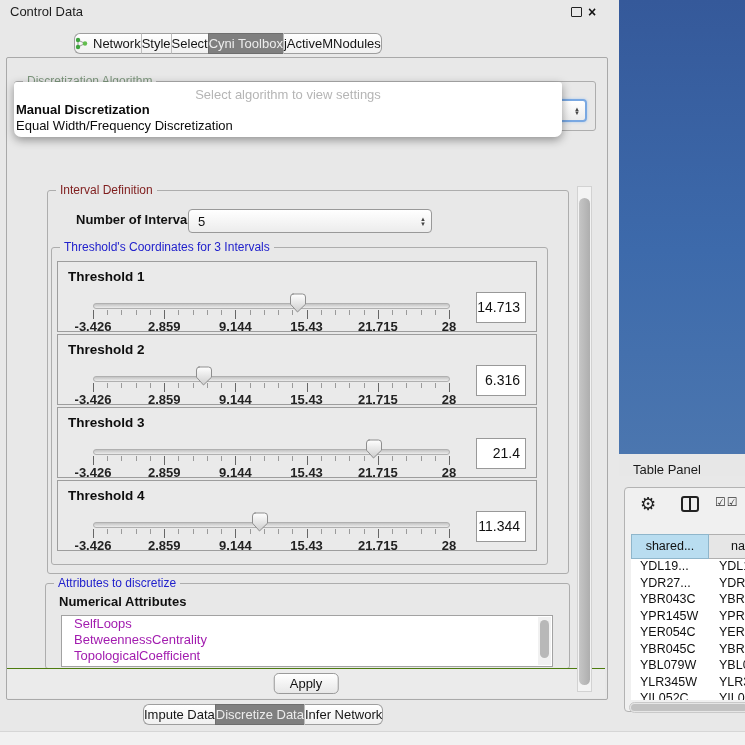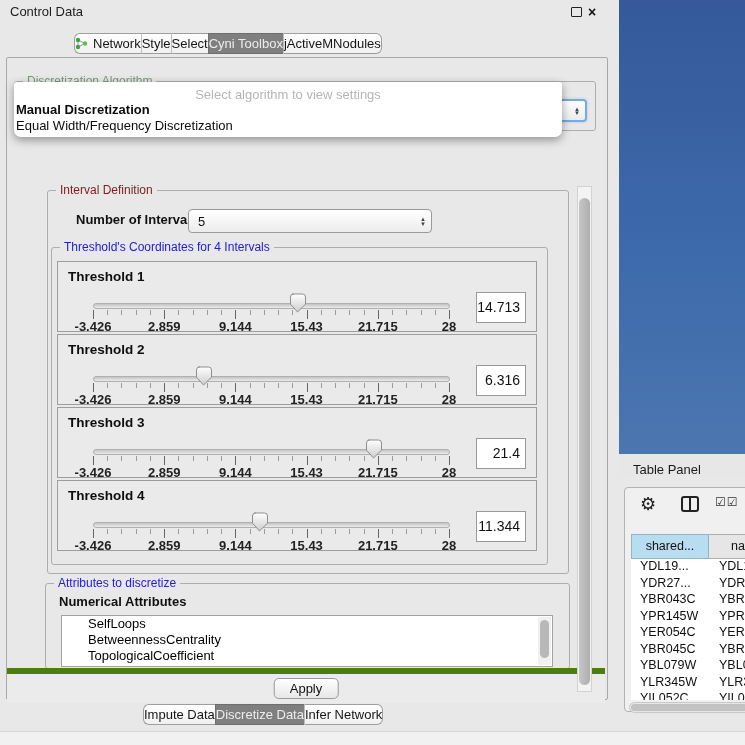--- a/index.html
+++ b/index.html
@@ -66,25 +66,25 @@
         background:repeating-linear-gradient(90deg,#666 0 1px,transparent 1px 71.2px);}
   .tick-labels{position:absolute;left:35px;top:57px;width:356px;height:12px;}
   .tick-labels span{position:absolute;transform:translateX(-50%);font-size:13px;font-weight:bold;color:#222;white-space:nowrap;}
   .thumb{position:absolute;top:31px;z-index:3;}
   .vbox{position:absolute;left:418px;top:30px;width:50px;height:31px;background:#fff;border:1px solid #999;
         box-sizing:border-box;font-size:14px;color:#111;text-align:right;line-height:29px;padding-right:5px;}
 
   .attr-group{left:45px;top:583px;width:523px;height:84px;}
   .attr-header{left:13px;top:10px;font-size:13px;font-weight:bold;color:#111;}
   .attr-list{left:15px;top:31px;width:490px;height:50px;background:#fff;border:1px solid #a2a2a2;overflow:hidden;}
-  .attr-item{font-size:13px;line-height:16px;padding-left:26px;color:#000000;white-space:nowrap;}
+  .attr-item{font-size:13px;line-height:16px;padding-left:12px;color:#a21caf;white-space:nowrap;}
   .list-scroll{position:absolute;right:1px;top:1px;bottom:1px;width:13px;background:#f1f1f1;}
   .list-thumb{position:absolute;left:2px;top:3px;width:9px;height:38px;border-radius:5px;background:#b8b8b8;}
 
-  .apply-bar{left:7px;top:668px;width:598px;height:29px;border-top:6px solid #4d7c0f;background:#ebebeb;}
+  .apply-bar{left:7px;top:668px;width:598px;height:29px;border-top:1px solid #4d7c0f;background:#ebebeb;}
   .apply-btn{position:absolute;left:50%;transform:translateX(-50%);top:4px;height:21px;padding:0 15px;
              background:linear-gradient(#ffffff,#e7e7e7);border:1px solid #9a9a9a;border-radius:5px;
              font-size:13px;color:#111;line-height:19px;}
 
   .panel-scroll{left:577px;top:186px;width:15px;height:506px;background:#f3f3f3;border:1px solid #d2d2d2;box-sizing:border-box;}
   .panel-thumb{position:absolute;left:1px;top:11px;width:11px;height:487px;border-radius:6px;
                background:linear-gradient(90deg,#c6c6c6,#aeaeae);}
 
   
   .net-frame{left:619px;top:0;width:126px;height:454px;background:linear-gradient(180deg,#35599a,#3d6aab 55%,#4b76af);}
@@ -177,21 +177,21 @@
     <div class="gtitle green-title">Interval Definition</div>
     <div class="abs noi-label">Number of Intervals</div>
     <div class="combo noi-combo">
       <span>5</span>
       <span class="arrows">
           <span>▲</span>
           <span>▼</span>
         </span>
     </div>
     <div class="group thr-group">
-      <div class="gtitle blue-title">Threshold's Coordinates for 4 Intervals</div>
+      <div class="gtitle blue-title">Threshold's Coordinates for 3 Intervals</div>
       <div id="threshold-list">
   <div class="tcard" style="top: 13px;">
     <div class="tlabel">Threshold 1</div>
     <div class="track"></div>
     <div class="ticks"></div>
     <div class="tick-labels">
               <span style="left: 0%;">-3.426</span>
               <span style="left: 20%;">2.859</span>
               <span style="left: 40%;">9.144</span>
               <span style="left: 60%;">15.43</span>

